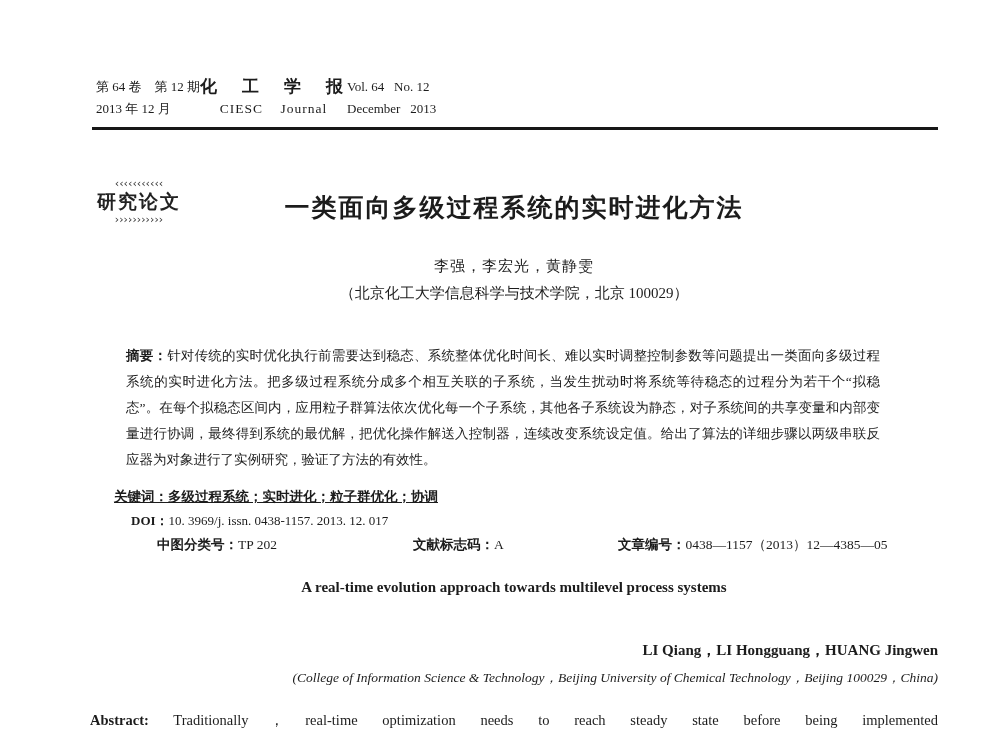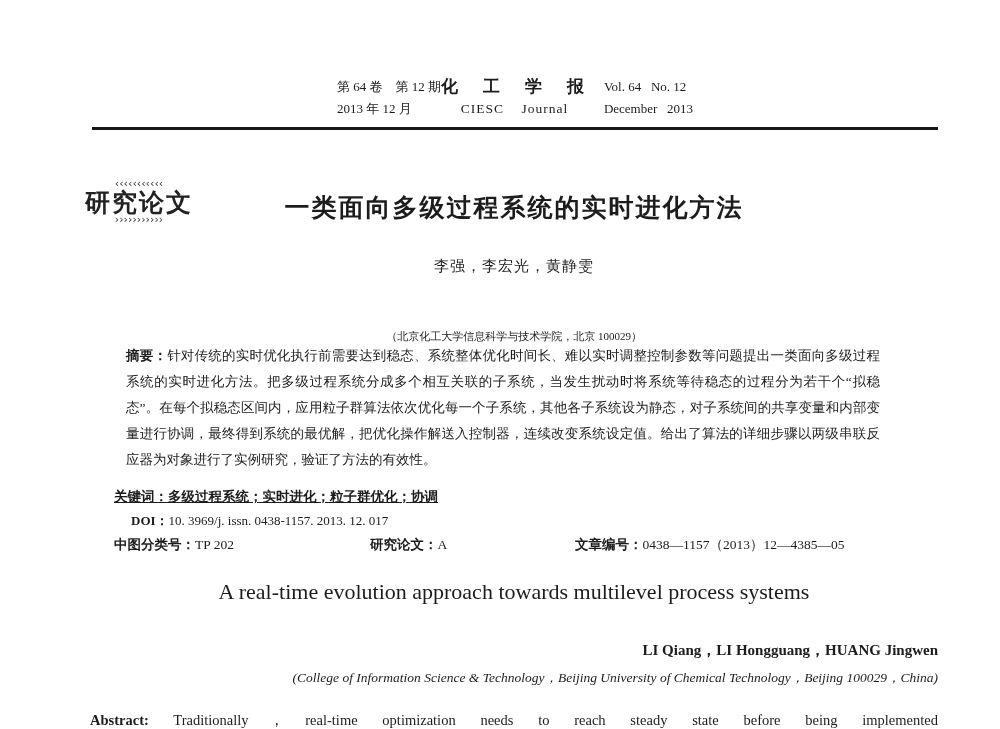--- a/index.html
+++ b/index.html
@@ -8,26 +8,26 @@
     width:1000px; height:729px;
     background:#ffffff;
     overflow:hidden;
     font-family:"Liberation Serif","DejaVu Serif",serif;
     color:#1c1c1c;
   }
 
   
   .journal-header {
     position:absolute; left:96px; right:66px; top:76px;
-    display:flex; justify-content:center; align-items:flex-start;
+    display:flex; justify-content:flex-start; align-items:flex-start;
     font-size:13px; line-height:22px;
   }
   .jh-left  { text-align:left; }
   .jh-center{ text-align:center; }
-  .jh-right { text-align:left;margin-left:16px; }
+  .jh-right { text-align:left; }
   .jh-title-cn {
     font-size:17px; font-weight:bold; letter-spacing:4px;
     font-family:Liberation Sans, sans-serif;
     white-space:pre;
   }
   .jh-title-en { font-size:13.5px; white-space:pre; letter-spacing:1px; }
   .jh-line { white-space:pre; }
 
   .header-rule {
     position:absolute; left:92px; right:62px; top:127px;
@@ -37,58 +37,58 @@
   
   .badge {
     position:absolute; left:84px; top:179px; width:110px;
     text-align:center; color:#222;
   }
   .badge-deco {
     font-size:11px; line-height:10px; letter-spacing:0px;
     font-family:"DejaVu Sans",sans-serif; color:#333;
   }
   .badge-text {
-    font-size:25px; font-weight:bold; letter-spacing:2px; line-height:26px;
+    font-size:19px; font-weight:bold; letter-spacing:2px; line-height:26px;
     font-family:"Liberation Sans","DejaVu Sans",sans-serif;
   }
 
   
   .title-cn {
     position:absolute; left:90px; right:62px; top:191px;
     text-align:center; font-size:25px; font-weight:bold; letter-spacing:2px;
     font-family:"Liberation Sans","DejaVu Sans",sans-serif;
   }
   .authors-cn {
     position:absolute; left:90px; right:62px; top:257px;
     text-align:center; font-size:15px; letter-spacing:1px;
   }
   .affiliation-cn {
     position:absolute; left:90px; right:62px; top:284px;
-    text-align:center; font-size:11px;margin-top:45px;
+    text-align:center; font-size:15px;
   }
 
   
   .meta-block {
     position:absolute; left:114px; right:108px; top:331px;
     font-size:13.5px;
   }
   .abstract { margin:12px; text-align:justify; line-height:26px; }
   .kw  { margin:2px 0 0 0; line-height:23px;text-decoration:underline; }
   .doi { margin:1px 0 0 17px; line-height:23px; font-size:13px; }
   .clc-row { display:flex; line-height:24px; margin-top:1px; }
-  .clc-item-1 { width:256px; }
+  .clc-item-1 { width:256px;margin-left:43px; }
   .clc-item-2 { width:205px; }
   .clc-item-3 { flex:1; }
   .b { font-weight:bold; font-family:"Liberation Sans","DejaVu Sans",sans-serif; }
   .bs { font-weight:bold; } 
 
   
   .title-en {
     position:absolute; left:90px; right:62px; top:579px;
-    text-align:center; font-size:22px; font-weight:normal;
+    text-align:center; font-size:15px; font-weight:bold;
   }
   .authors-en {
     position:absolute; left:90px; right:62px; top:641px;
     text-align:right; font-size:15px; font-weight:bold;
   }
   .affiliation-en {
     position:absolute; left:90px; right:62px; top:669px;
     text-align:right; font-size:13.5px; font-style:italic;
   }
   .abstract-en {
@@ -131,21 +131,21 @@
 
   <div class="meta-block">
     <p class="abstract"><span class="b">摘要：</span><span>针对传统的实时优化执行前需要达到稳态、系统整体优化时间长、难以实时调整控制参数等问题提出一类面向多级过程系统的实时进化方法。把多级过程系统分成多个相互关联的子系统，当发生扰动时将系统等待稳态的过程分为若干个“拟稳态”。在每个拟稳态区间内，应用粒子群算法依次优化每一个子系统，其他各子系统设为静态，对子系统间的共享变量和内部变量进行协调，最终得到系统的最优解，把优化操作解送入控制器，连续改变系统设定值。给出了算法的详细步骤以两级串联反应器为对象进行了实例研究，验证了方法的有效性。</span></p>
 
     <p class="kw"><span class="b">关键词：</span><span class="b">多级过程系统；实时进化；粒子群优化；协调</span></p>
 
     <p class="doi"><span class="bs">DOI：</span><span>10. 3969/j. issn. 0438-1157. 2013. 12. 017</span></p>
 
     <div class="clc-row">
       <span class="clc-item-1"><span class="b">中图分类号：</span><span>TP 202</span></span>
-      <span class="clc-item-2"><span class="b">研究论文：</span><span>A</span></span>
+      <span class="clc-item-2"><span class="b">文献标志码：</span><span>A</span></span>
       <span class="clc-item-3"><span class="b">文章编号：</span><span>0438—1157（2013）12—4385—05</span></span>
     </div>
   </div>
 
   <div class="title-en">A real-time evolution approach towards multilevel process systems</div>
   <div class="authors-en">LI Qiang，LI Hongguang，HUANG Jingwen</div>
   <div class="affiliation-en">(College of Information Science &amp; Technology，Beijing University of Chemical Technology，Beijing 100029，China)</div>
 
   <p class="abstract-en"><span class="bs">Abstract:</span> <span>Traditionally，real-time optimization needs to reach steady state before being implemented</span></p>
 

